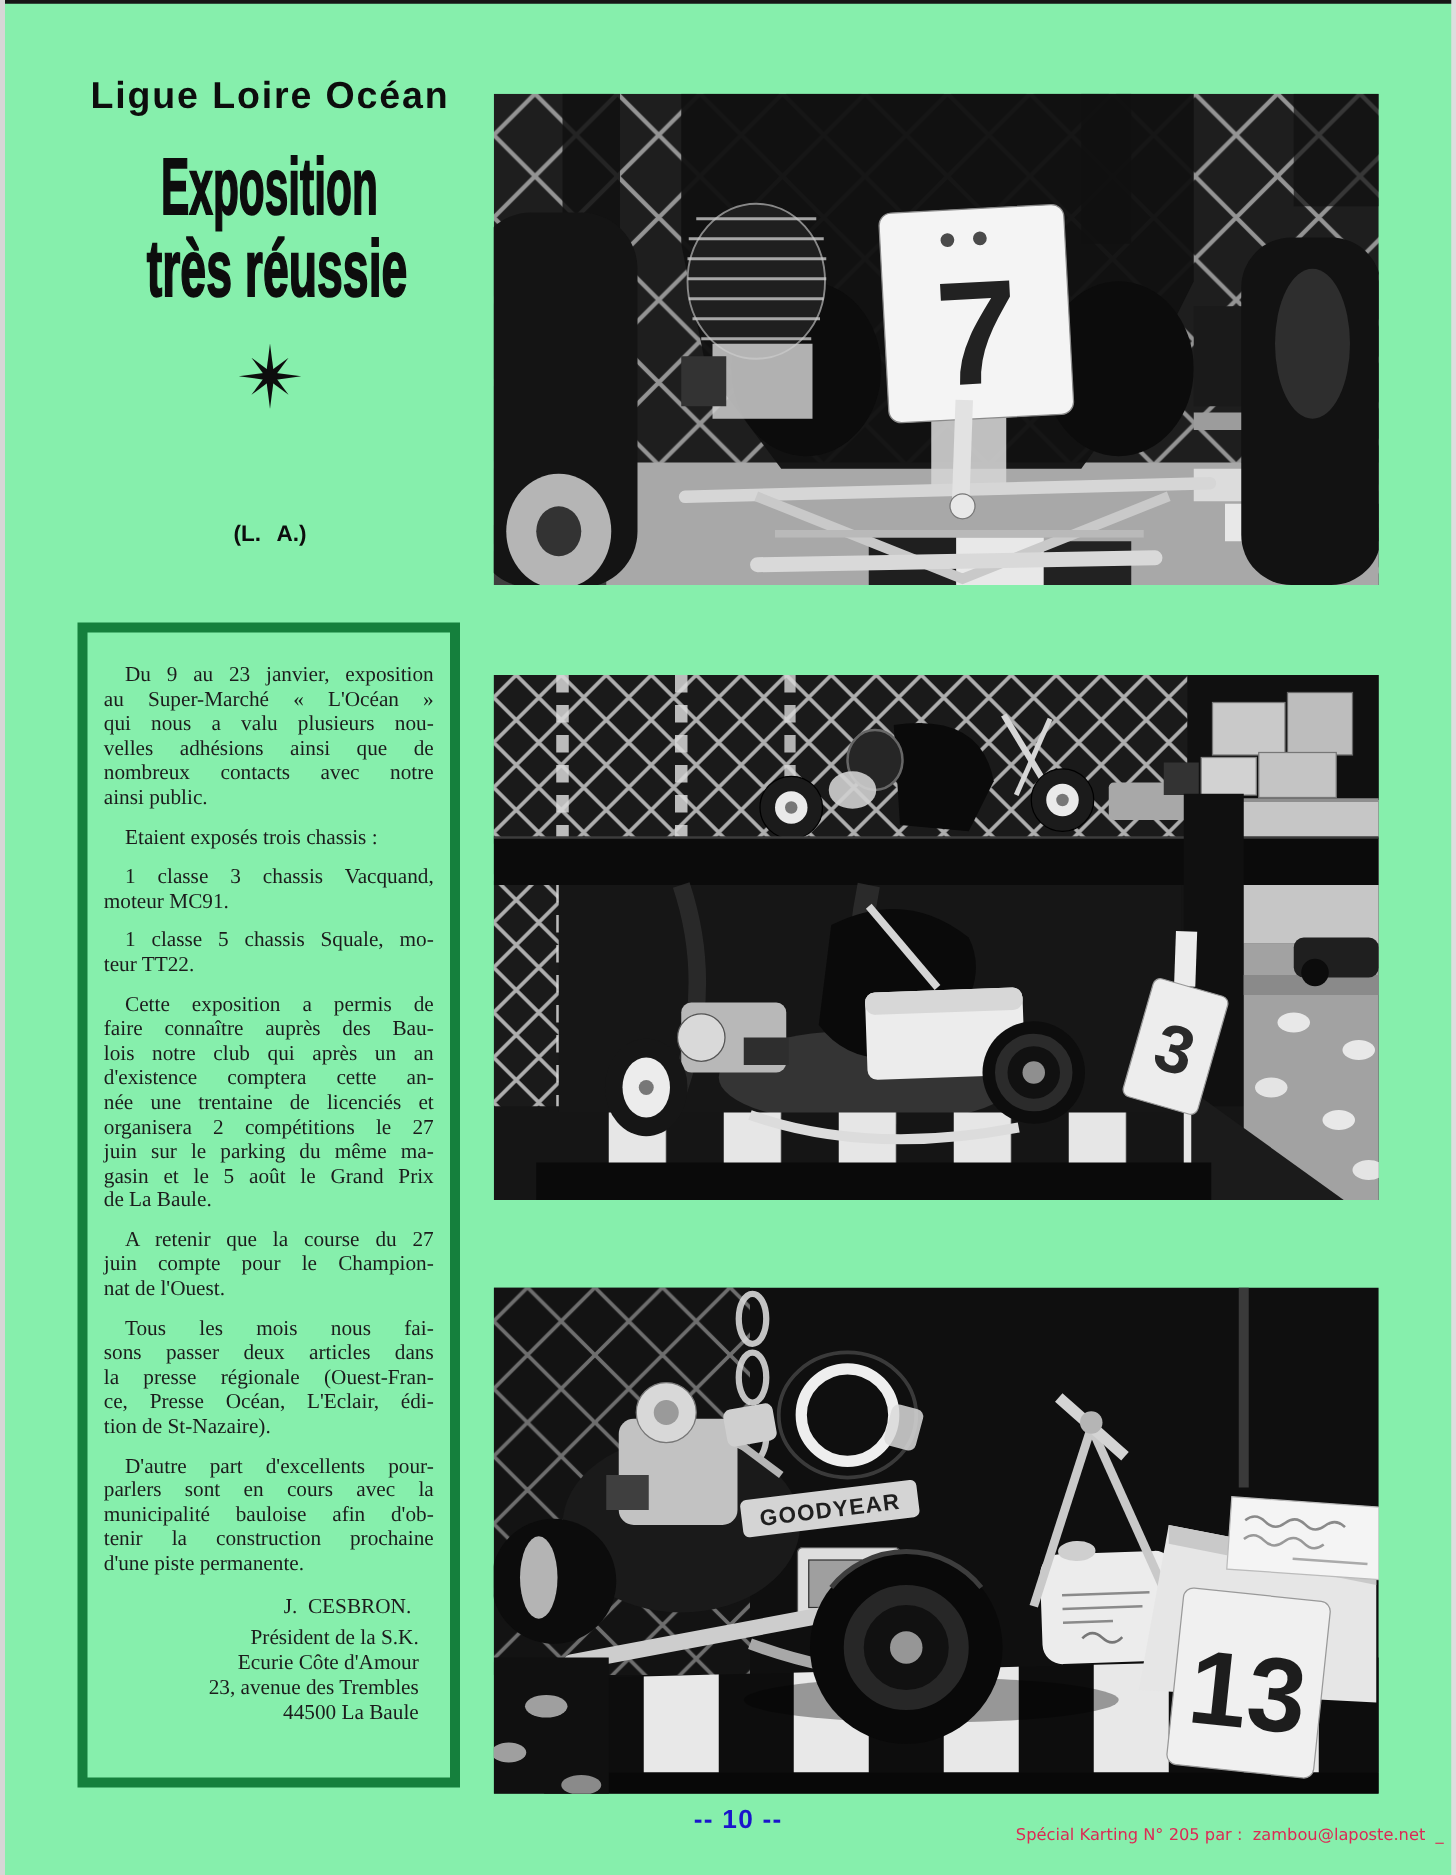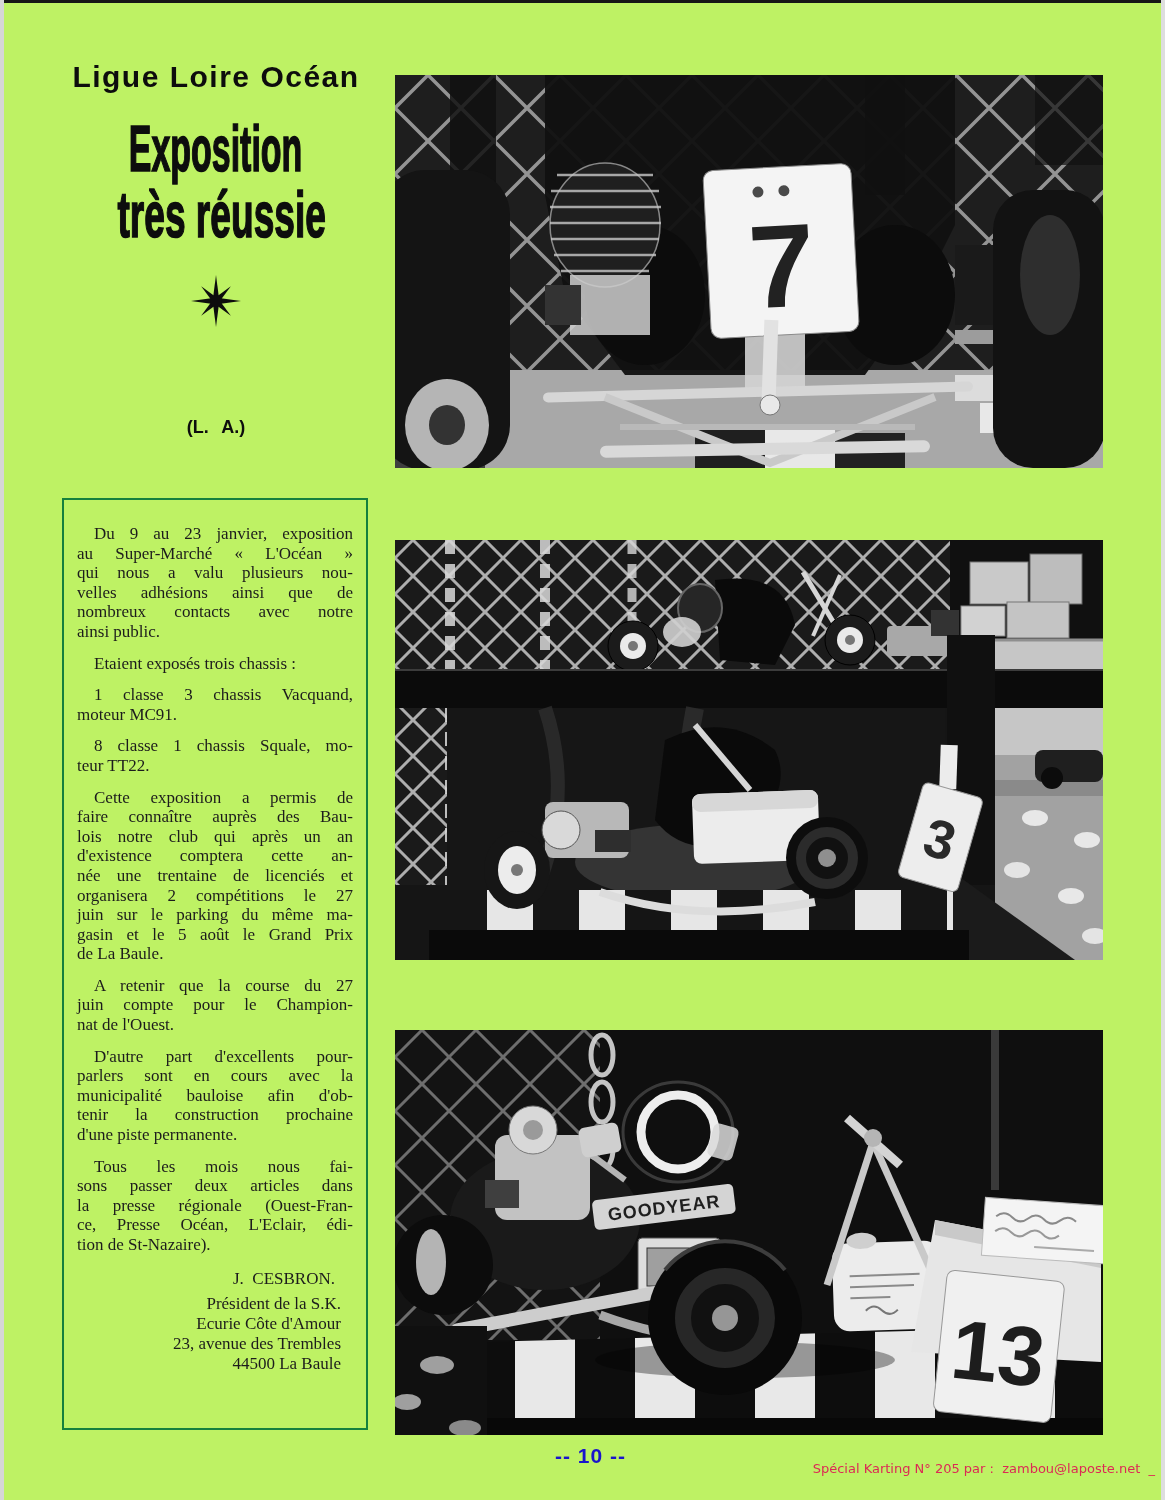--- a/index.html
+++ b/index.html
@@ -1,37 +1,37 @@
 <!DOCTYPE html>
 <html><head>
 <meta charset="utf-8">
 <style>
   html,body{margin:0;padding:0;background:#fff;}
-  .page{position:relative;width:1165px;height:1500px;background:#bef264;overflow:hidden;
+  .page{position:relative;width:1165px;height:1500px;background:#86efac;overflow:hidden;
         font-family:"Liberation Serif",serif;color:#1c1c1c;}
   .topbar{position:absolute;left:0;top:0;width:100%;height:3px;background:#161616;}
   .leftbar{position:absolute;left:0;top:0;width:4px;height:100%;background:#d6d6d6;}
   .rightbar{position:absolute;right:0;top:0;width:4px;height:100%;background:#dedede;}
 
   
   .masthead{position:absolute;left:42px;top:0;width:348px;height:470px;text-align:center;
             font-family:"Liberation Sans",sans-serif;font-weight:bold;color:#0d0d0d;}
   .ligue{position:absolute;top:60px;width:100%;font-size:30px;letter-spacing:1.5px;white-space:nowrap;}
   .hline{position:absolute;width:100%;font-size:64px;line-height:58px;white-space:nowrap;}
   .hline .sq{display:inline-block;transform:scaleX(.53);transform-origin:50% 50%;
              -webkit-text-stroke:1.6px #0d0d0d;}
   .h1{top:120px}
   .h2{top:186px}
   .h2 .sq{transform:scaleX(.58);}
   .star{position:absolute;top:274px;left:50%;transform:translateX(-50%);}
   .loc{position:absolute;top:374px;width:100%;font-size:31px;word-spacing:12px;letter-spacing:1px;}
   .dept{position:absolute;top:417px;width:100%;font-size:18px;word-spacing:8px;}
 
   
-  .article{position:absolute;left:62px;top:498px;width:306px;height:932px;border:2px solid #15803d;
+  .article{position:absolute;left:62px;top:498px;width:306px;height:932px;border:8px solid #15803d;
            box-sizing:border-box;padding:24px 13px 0;font-size:17px;line-height:19.6px;}
   .para{margin:0 0 12px;}
   .para .ln{text-align:justify;text-align-last:justify;}
   .para .ln:first-child{text-indent:17px;}
   .para .ln:last-child{text-align-last:left;}
   .sig{margin-top:14px;line-height:20px;}
   .sig .ln{text-align:right;padding-right:12px;}
   .sig .ln:first-child{margin-bottom:5px;padding-right:18px;}
 
   
@@ -90,52 +90,52 @@
         <div class="ln">ainsi public.</div>
       </div>
     <div class="para">
         <div class="ln">Etaient exposés trois chassis :</div>
       </div>
     <div class="para">
         <div class="ln">1 classe 3 chassis Vacquand,</div>
         <div class="ln">moteur MC91.</div>
       </div>
     <div class="para">
-        <div class="ln">8 classe 1 chassis Squale, mo-</div>
+        <div class="ln">1 classe 5 chassis Squale, mo-</div>
         <div class="ln">teur TT22.</div>
       </div>
     <div class="para">
         <div class="ln">Cette exposition a permis de</div>
         <div class="ln">faire connaître auprès des Bau-</div>
         <div class="ln">lois notre club qui après un an</div>
         <div class="ln">d'existence comptera cette an-</div>
         <div class="ln">née une trentaine de licenciés et</div>
         <div class="ln">organisera 2 compétitions le 27</div>
         <div class="ln">juin sur le parking du même ma-</div>
         <div class="ln">gasin et le 5 août le Grand Prix</div>
         <div class="ln">de La Baule.</div>
       </div>
     <div class="para">
         <div class="ln">A retenir que la course du 27</div>
         <div class="ln">juin compte pour le Champion-</div>
         <div class="ln">nat de l'Ouest.</div>
       </div>
     <div class="para">
+        <div class="ln">Tous les mois nous fai-</div>
+        <div class="ln">sons passer deux articles dans</div>
+        <div class="ln">la presse régionale (Ouest-Fran-</div>
+        <div class="ln">ce, Presse Océan, L'Eclair, édi-</div>
+        <div class="ln">tion de St-Nazaire).</div>
+      </div>
+    <div class="para">
         <div class="ln">D'autre part d'excellents pour-</div>
         <div class="ln">parlers sont en cours avec la</div>
         <div class="ln">municipalité bauloise afin d'ob-</div>
         <div class="ln">tenir la construction prochaine</div>
         <div class="ln">d'une piste permanente.</div>
-      </div>
-    <div class="para">
-        <div class="ln">Tous les mois nous fai-</div>
-        <div class="ln">sons passer deux articles dans</div>
-        <div class="ln">la presse régionale (Ouest-Fran-</div>
-        <div class="ln">ce, Presse Océan, L'Eclair, édi-</div>
-        <div class="ln">tion de St-Nazaire).</div>
       </div>
     <div class="sig">
         <div class="ln">J.&nbsp; CESBRON.</div>
         <div class="ln">Président de la S.K.</div>
         <div class="ln">Ecurie Côte d'Amour</div>
         <div class="ln">23, avenue des Trembles</div>
         <div class="ln">44500 La Baule</div>
       </div>
   </div>
 

